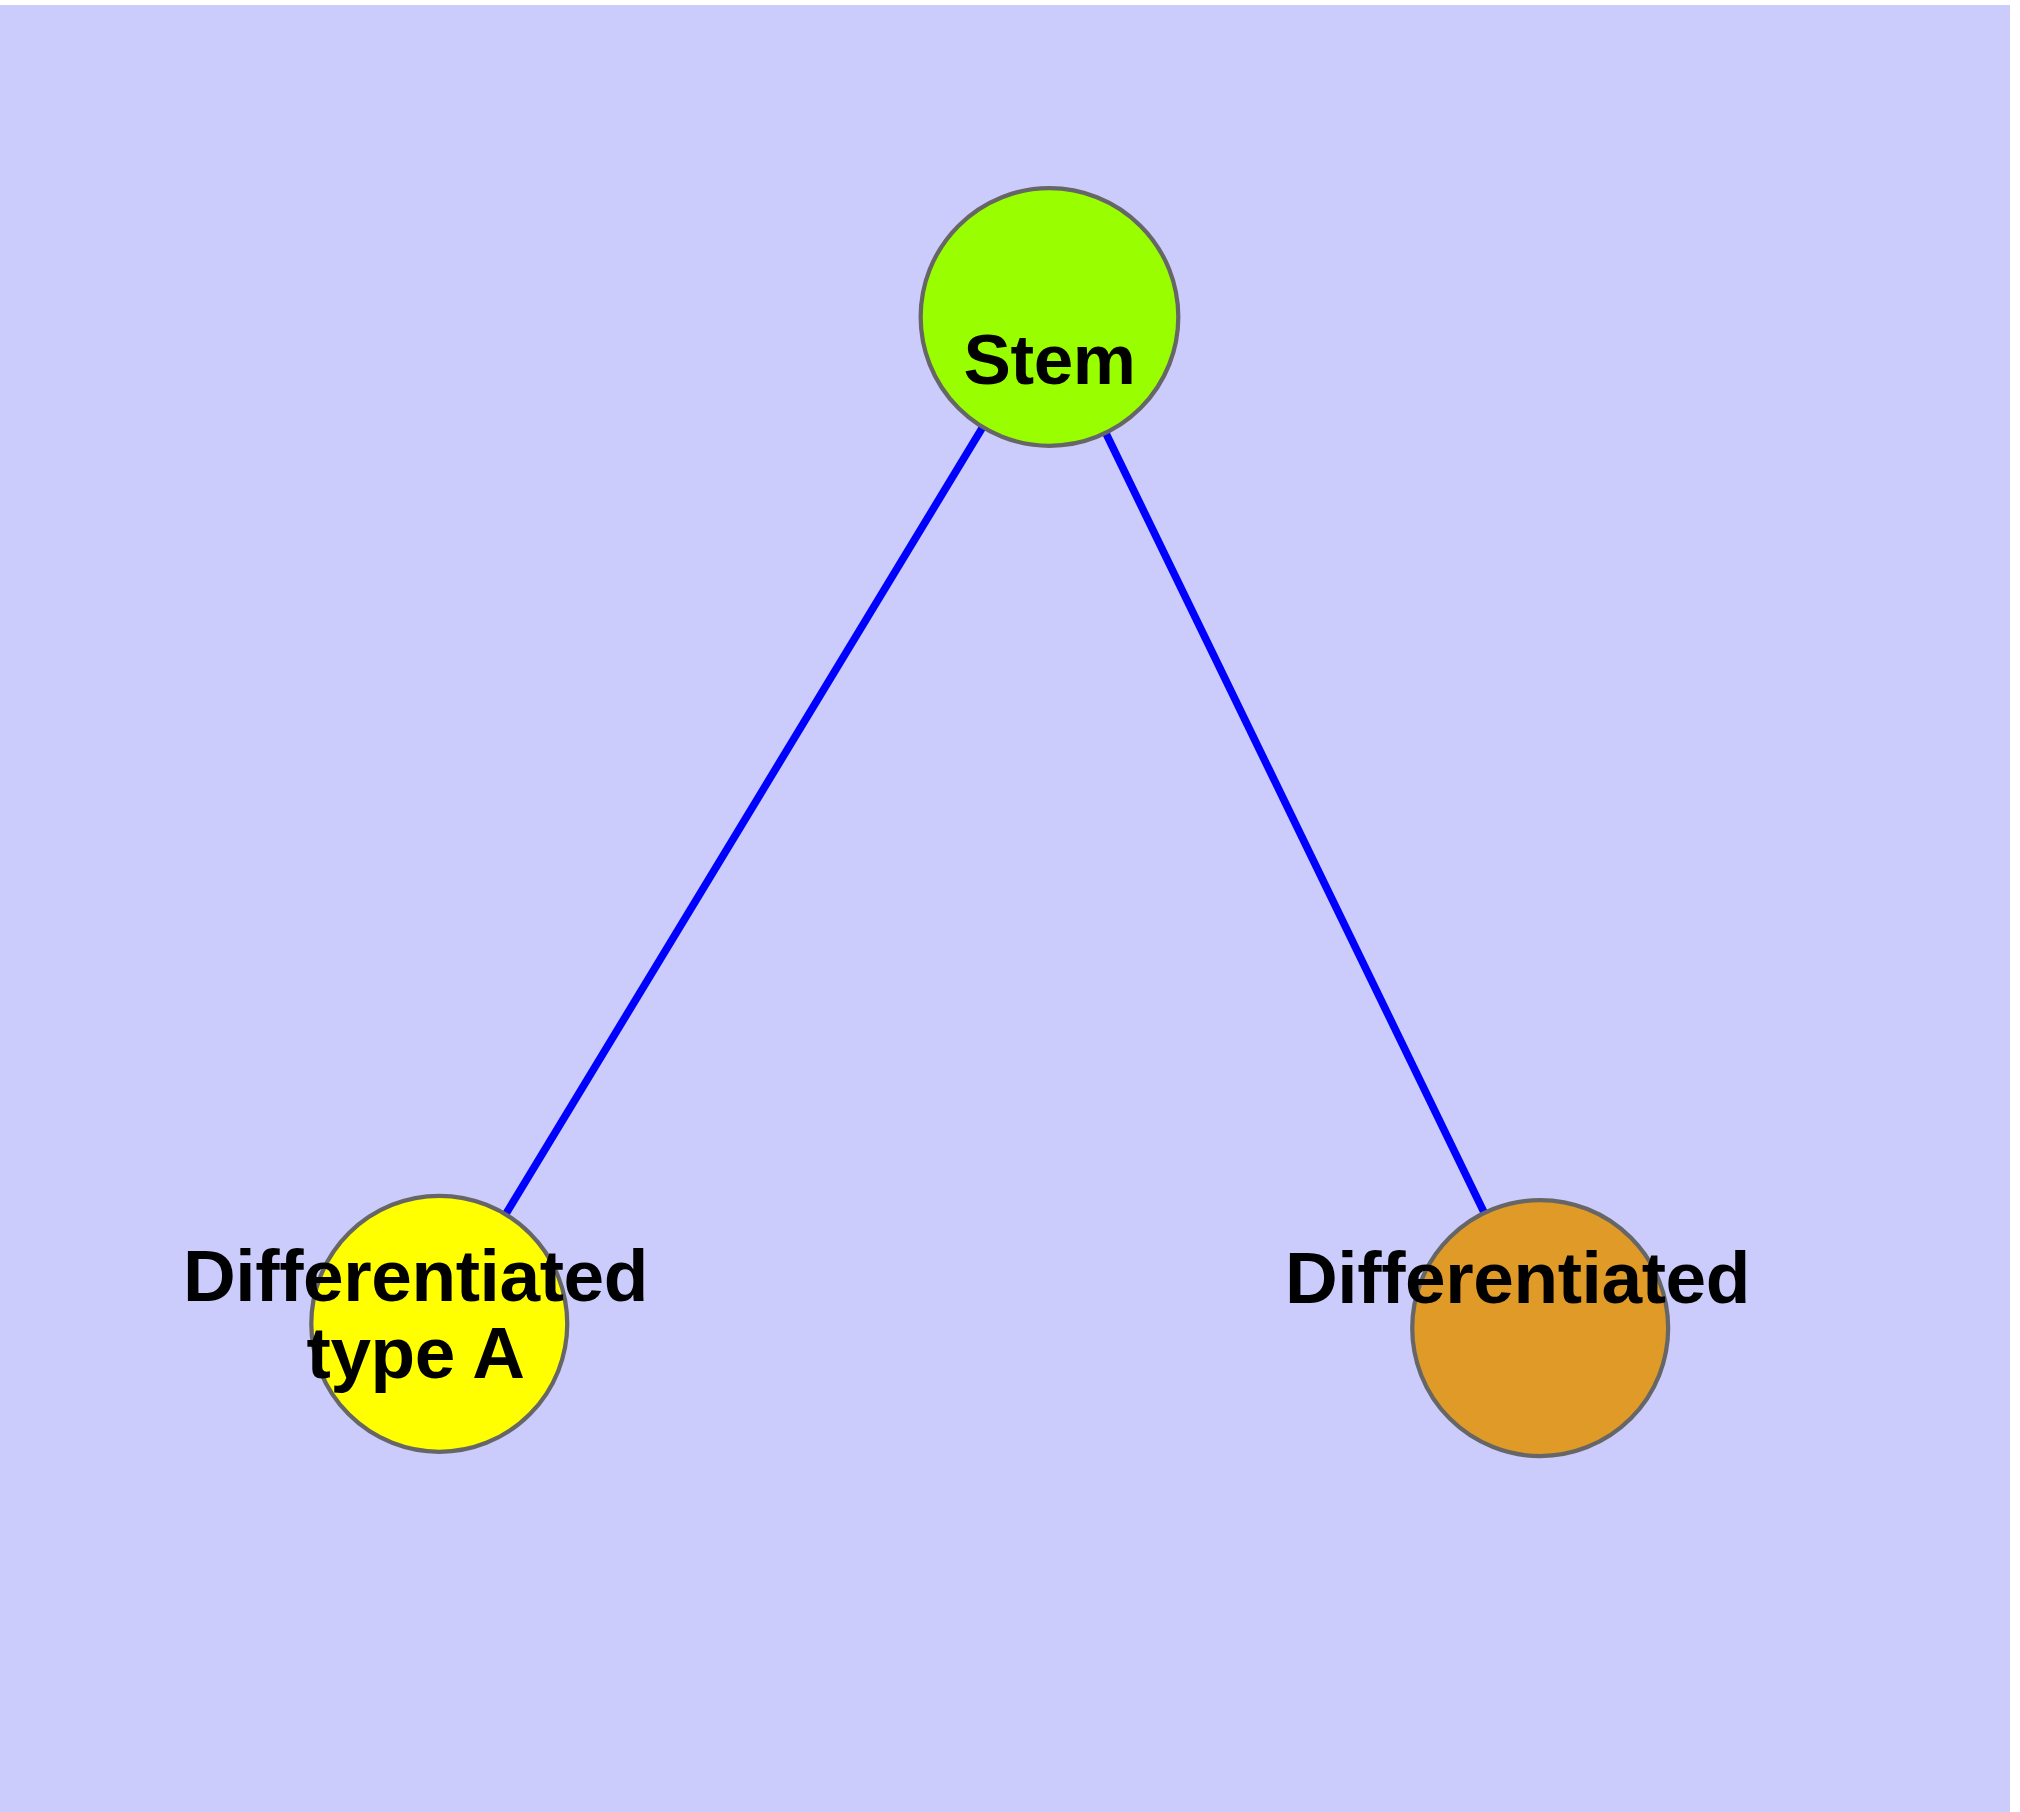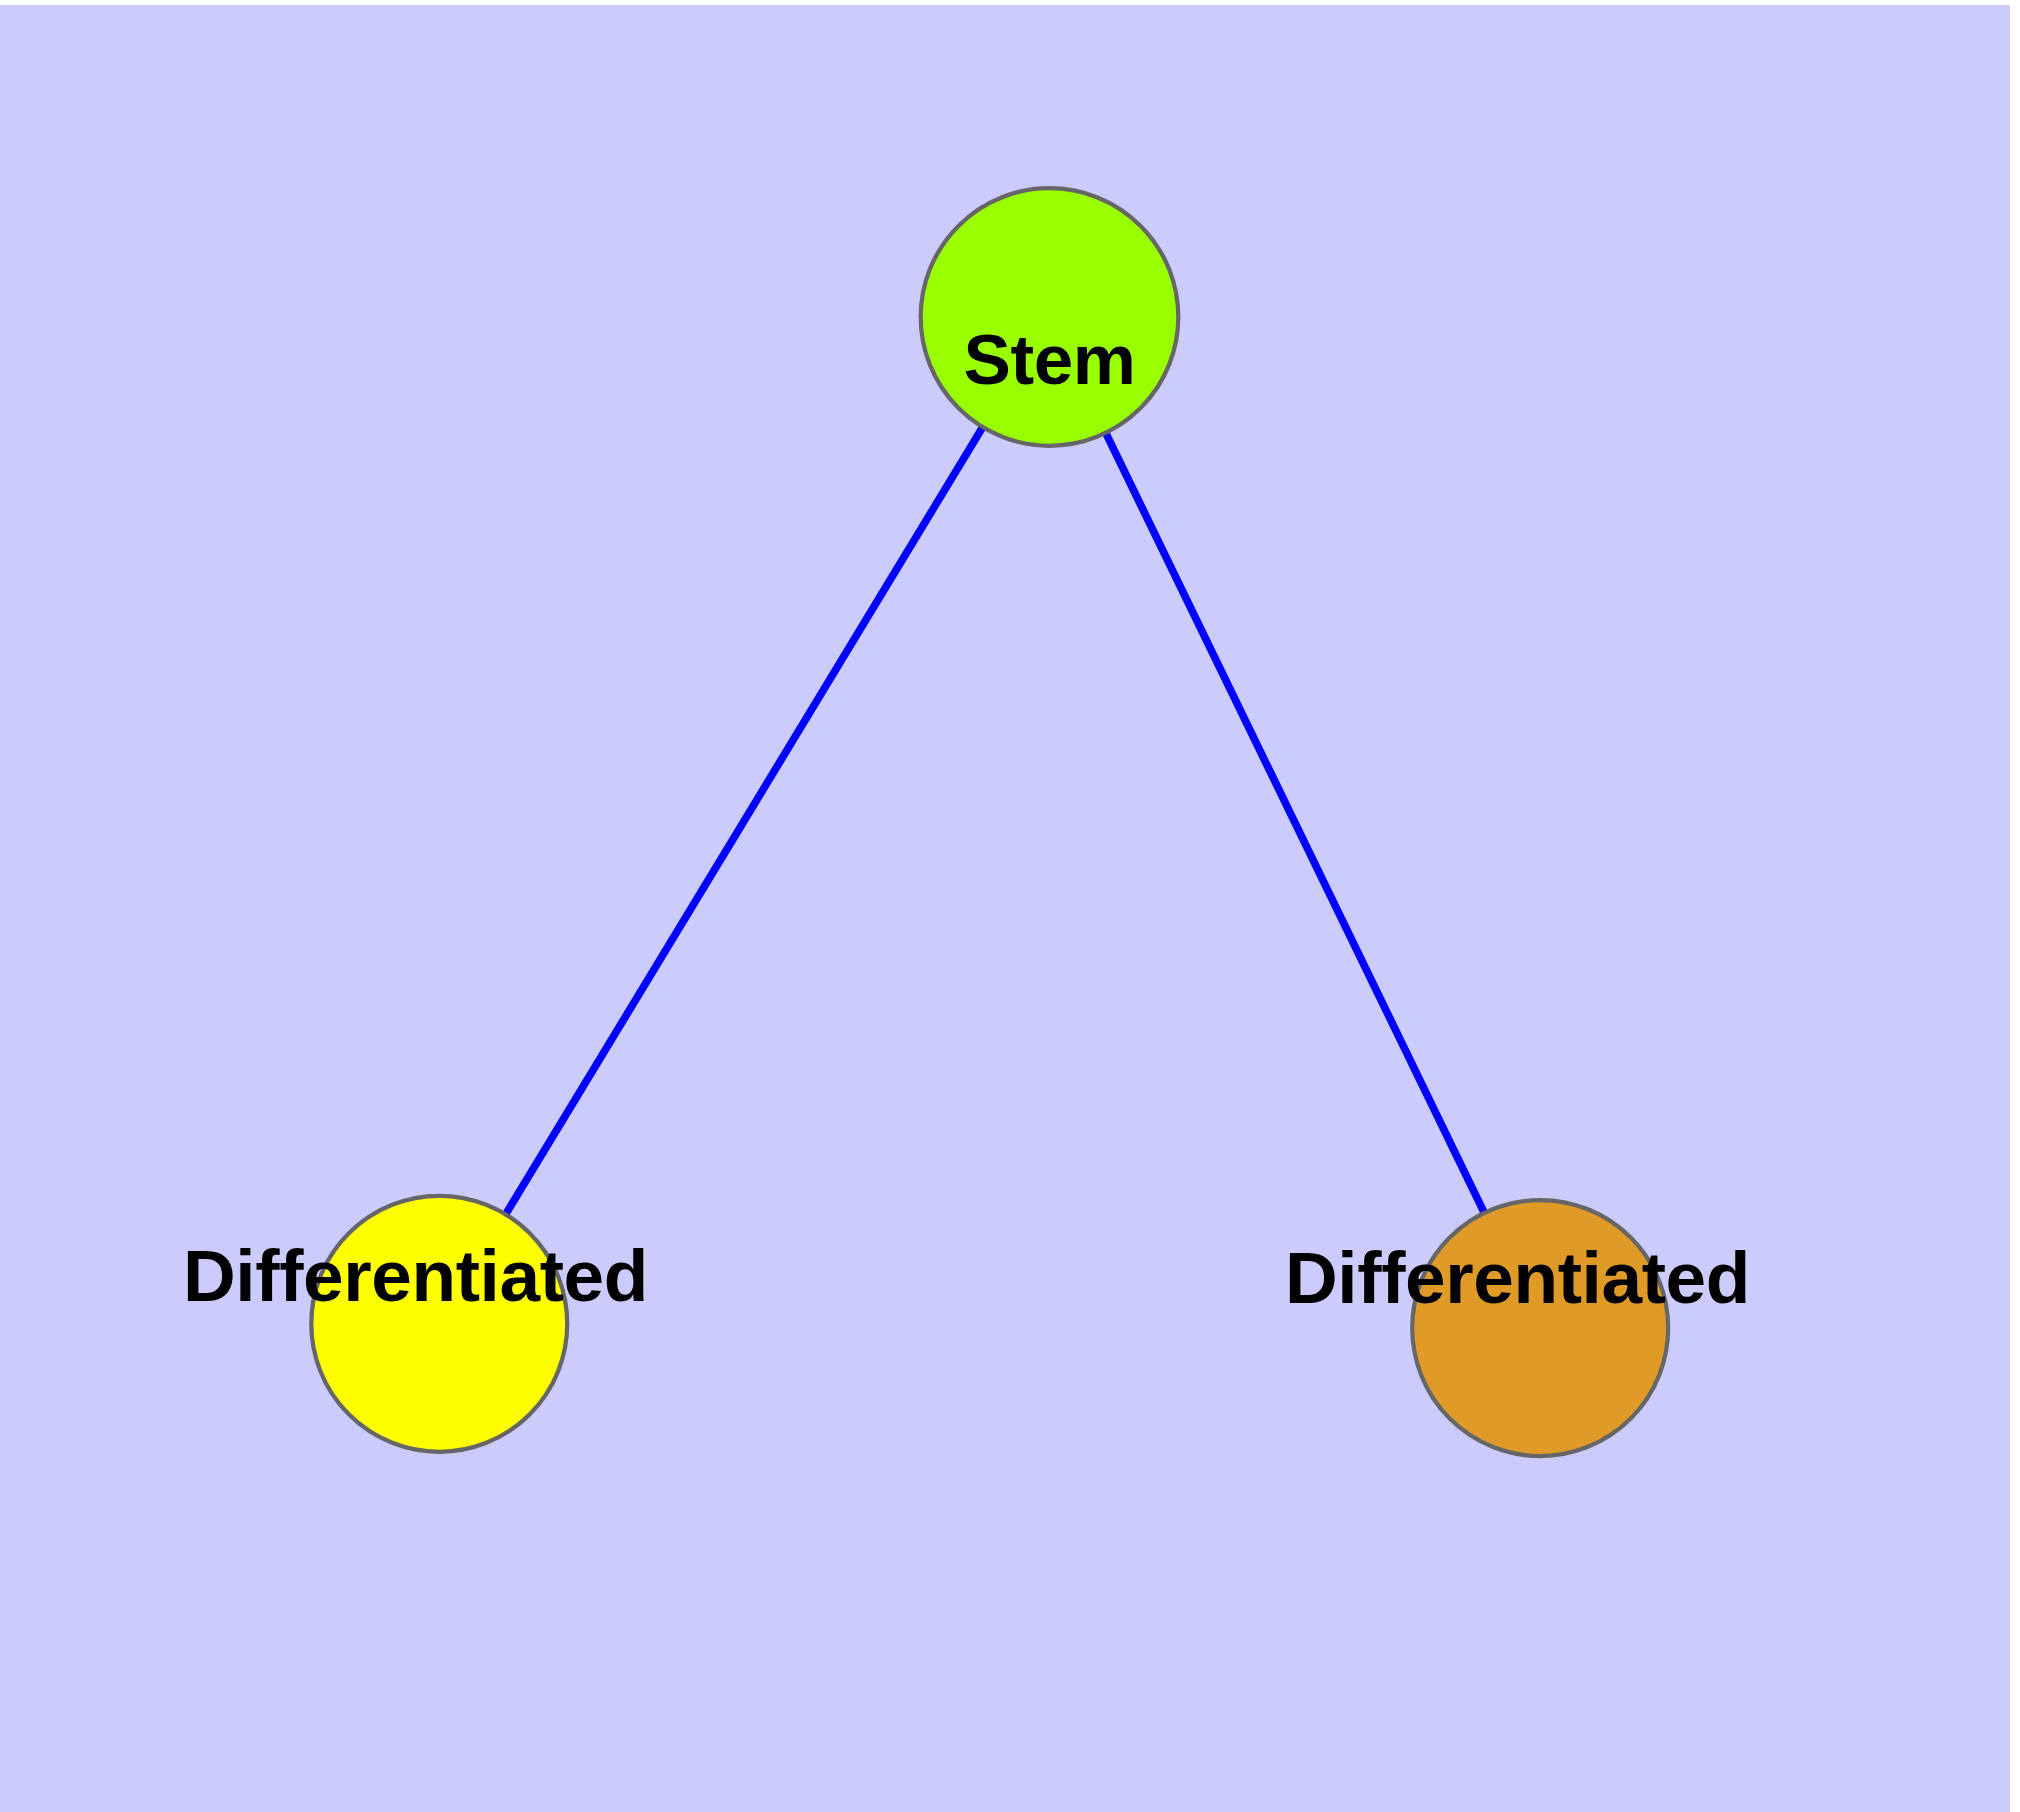--- a/index.html
+++ b/index.html
@@ -75,18 +75,18 @@
       </g>
     <g id="node-layer">
         <circle cx="1238" cy="374" r="152" fill="#99ff00" stroke="#666666" stroke-width="5"></circle>
         <circle cx="518" cy="1562" r="151" fill="#ffff00" stroke="#666666" stroke-width="5"></circle>
         <circle cx="1817" cy="1567" r="151" fill="#e09a28" stroke="#666666" stroke-width="5"></circle>
       </g>
   </svg>
 
   <div class="node-label" id="label-stem">Stem</div>
 
-  <div class="node-label" id="label-diffA"><span>Differentiated</span><br></div>
+  <div class="node-label" id="label-diffA"><span>Differentiated</span><br><span>type A</span></div>
 
   <div class="node-label" id="label-diffB"><span>Differentiated</span><br></div>
 
 </div>
 
 
 </body></html>

